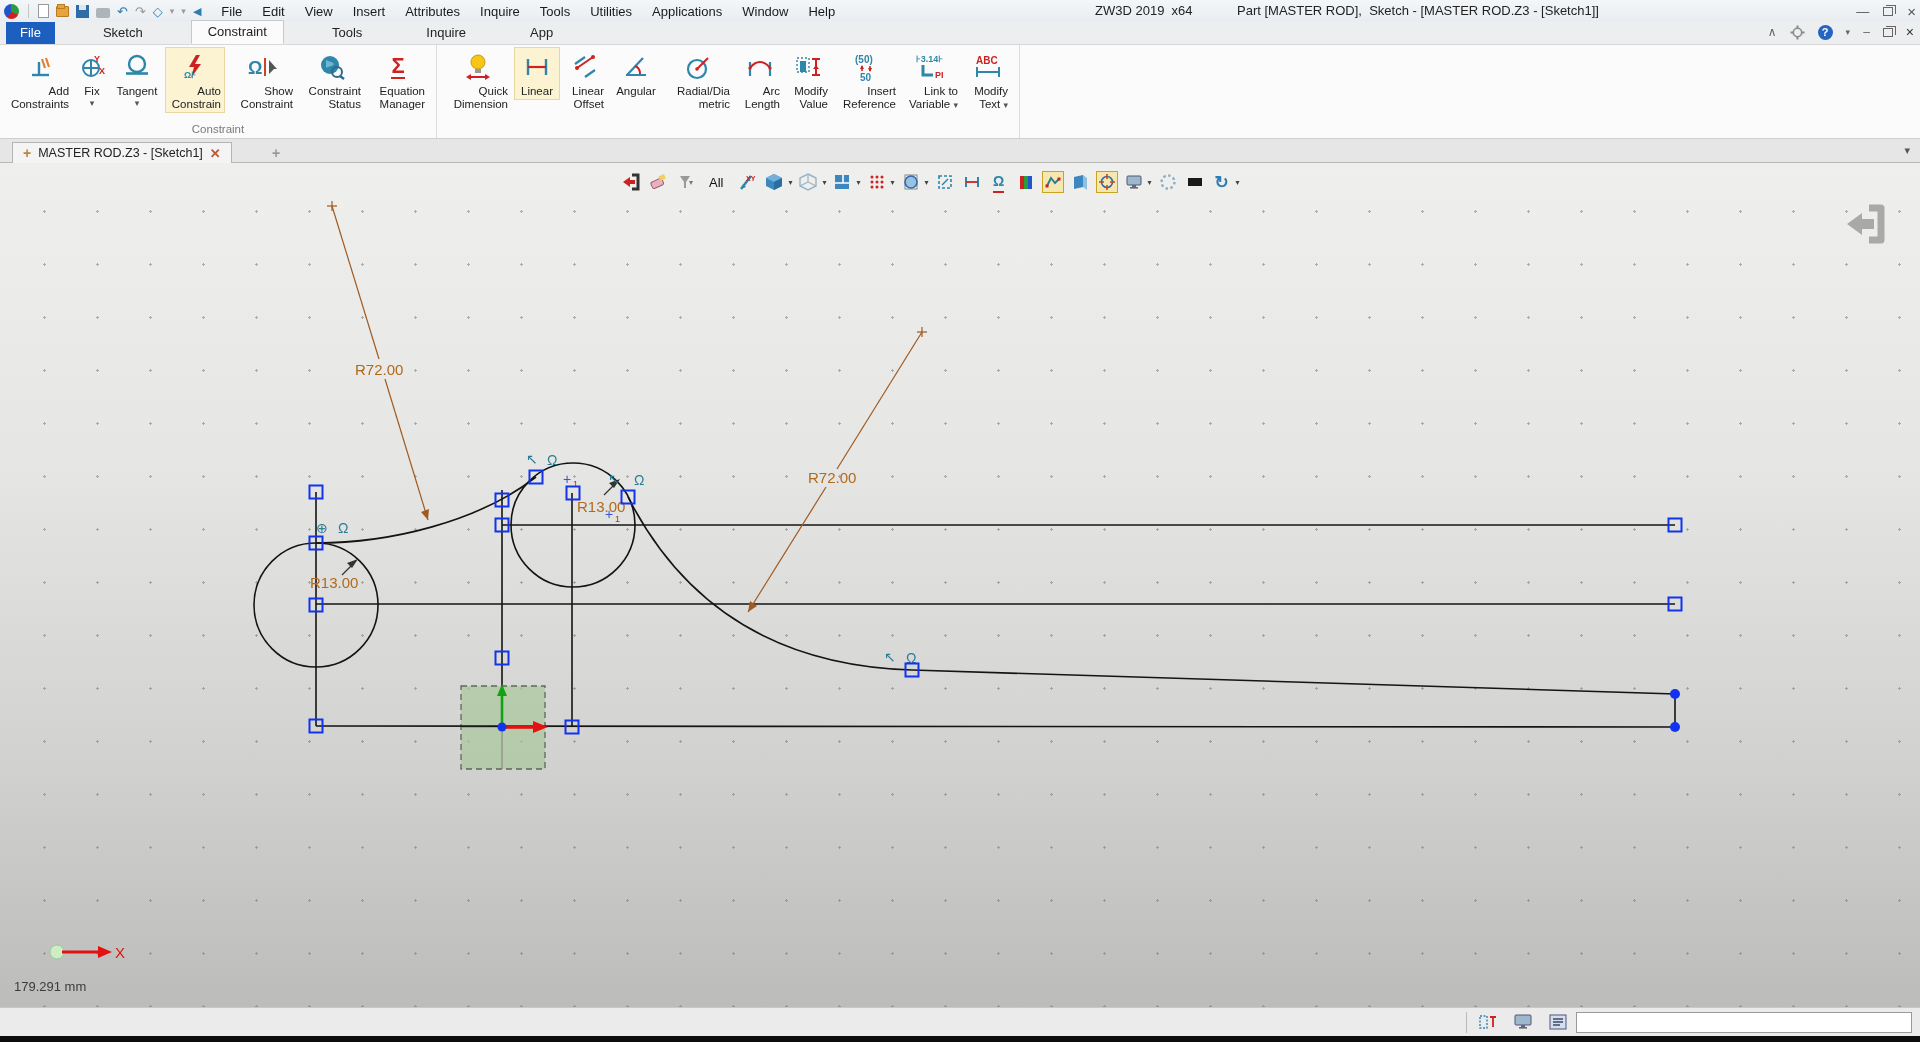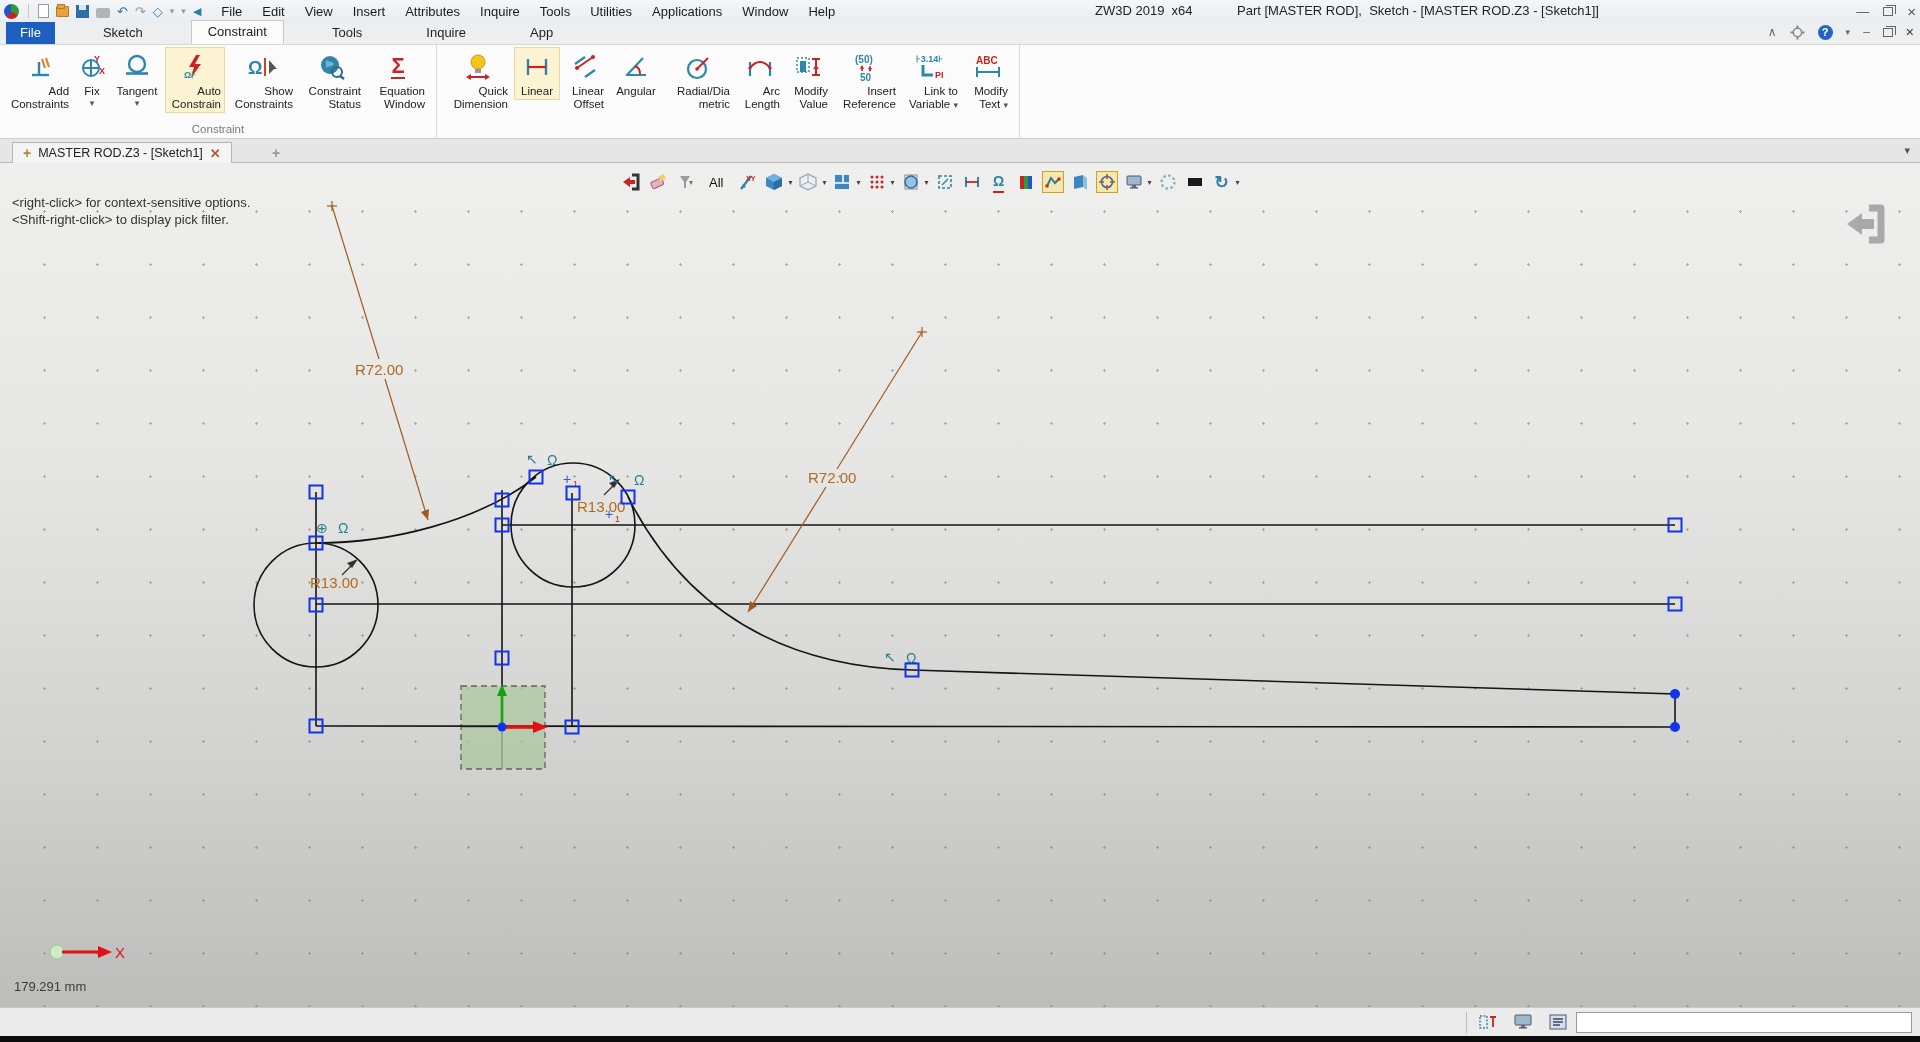--- a/index.html
+++ b/index.html
@@ -201,38 +201,38 @@
         <span class="lbl">Auto Constrain</span>
       </div>
       <div class="rbtn" style="width:70px">
         <span class="ic">
           <svg width="30" height="26">
               <text x="1" y="20" fill="#2e86ab" font-size="18" font-weight="bold">Ω</text>
               <path d="M18 4v18" stroke="#cc4422" stroke-width="2"></path>
               <polygon points="22,6 22,20 27,15 30,15" fill="#555"></polygon>
             </svg>
         </span>
-        <span class="lbl">Show Constraints</span>
+        <span class="lbl">Show Constraint</span>
       </div>
       <div class="rbtn" style="width:66px">
         <span class="ic">
           <svg width="28" height="26">
               <circle cx="12" cy="11" r="9" fill="#2e86ab"></circle>
               <path d="M8 6c3 2 6 1 8 4-2 3-6 2-8 4" fill="#6fb6d0"></path>
               <circle cx="19" cy="18" r="5" fill="none" stroke="#2e6a8a" stroke-width="2"></circle>
               <line x1="22" y1="22" x2="26" y2="25" stroke="#2e6a8a" stroke-width="2.4"></line>
             </svg>
         </span>
         <span class="lbl">Constraint Status</span>
       </div>
       <div class="rbtn" style="width:62px">
         <span class="ic">
             <span class="sigma">Σ</span>
           </span>
-        <span class="lbl">Equation Window</span>
+        <span class="lbl">Equation Manager</span>
       </div>
     </div>
     <div class="glabel">Constraint</div>
   </div>
 
   <div class="rgroup">
     <div class="rbtns">
       <div class="rbtn" style="width:68px">
         <span class="ic">
           <svg width="26" height="28">
@@ -347,24 +347,20 @@
     <span class="plus-or">+</span>
     <span>MASTER ROD.Z3 - [Sketch1]</span>
     <span class="x-or">✕</span>
   </div>
   <span class="ghost-plus">+</span>
   <span class="dt-drop">▾</span>
 </div>
 
 <div id="canvas">
 
-  <div id="hints">
-    <div>&lt;right-click&gt; for context-sensitive options.</div>
-    <div>&lt;Shift-right-click&gt; to display pick filter.</div>
-  </div>
 
   <div id="cvtools">
     <span class="ci">
         <svg width="20" height="20">
           <path d="M11 3h6v14h-6" fill="none" stroke="#333" stroke-width="3"></path>
           <polygon points="2,10 9,5 9,8 14,8 14,12 9,12 9,15" fill="#cc2222"></polygon>
         </svg>
       </span>
     <span class="ci">
         <svg width="20" height="20">

